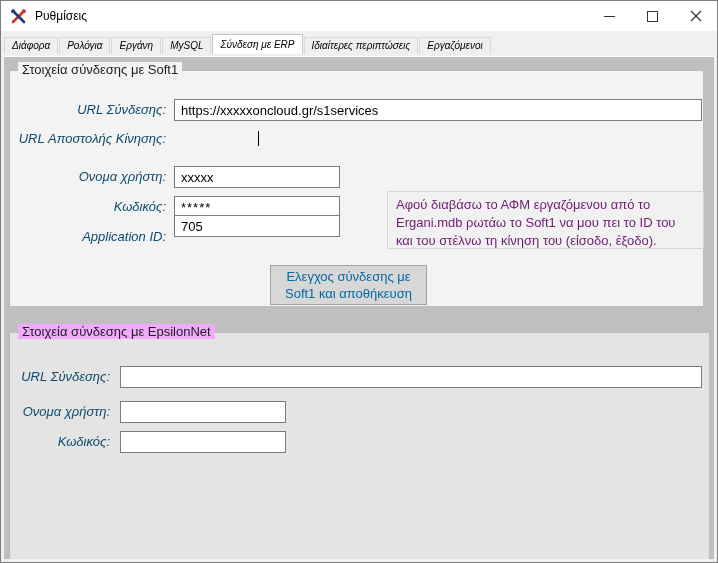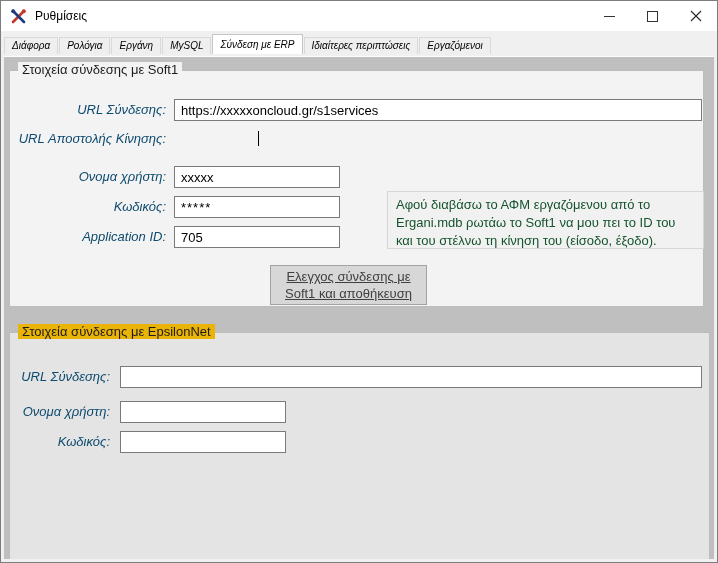--- a/index.html
+++ b/index.html
@@ -22,38 +22,38 @@
   
   #page{position:absolute;left:1px;right:1px;top:53px;bottom:1px;background:#f0f0f0;}
   #page-inner{position:absolute;left:2px;right:2px;top:2px;bottom:2px;background:#bfbfbf;border-top:1px solid #fdfdfd;overflow:hidden;}
 
   
   .groupbox{position:absolute;border:1px solid #bcbcbc;box-sizing:border-box;}
   #group-soft1{left:5px;top:13px;width:695px;height:237px;background:#f3f3f3;}
   #group-epsilon{left:5px;top:275px;width:701px;height:231px;background:#e4e4e4;}
   .group-label{position:absolute;top:-9px;left:8px;font-size:13px;color:#1c1c1c;padding:0 4px;white-space:nowrap;}
   #group-soft1 .group-label{background:#f3f3f3;}
-  #group-epsilon .group-label{background:#eab308;text-align:center;}
+  #group-epsilon .group-label{background:#f0abfc;text-align:center;}
 
   .fld-label{position:absolute;font-size:13px;color:#0c4a6e;text-align:right;white-space:nowrap;font-style:italic;}
   .fld{position:absolute;box-sizing:border-box;height:22px;background:#fff;border:1px solid #7a7a7a;font-family:"Liberation Sans",sans-serif;font-size:13px;color:#000;padding:0 6px;outline:none;}
   .fld.focused{border:1px solid #3d7bbf;}
 
   
   #s1-url-label{right:537px;top:31px;}      #s1-url-input{left:164px;top:28px;width:528px;}
   #s1-send-label{right:537px;top:60px;}     #s1-send-input{left:164px;top:57px;width:528px;}
   #s1-user-label{right:537px;top:98px;}     #s1-user-input{left:164px;top:95px;width:166px;}
   #s1-pass-label{right:537px;top:128px;}    #s1-pass-input{left:164px;top:125px;width:166px;letter-spacing:1px;}
-  #s1-appid-label{right:537px;top:158px;}   #s1-appid-input{left:164px;top:155px;width:166px;}
+  #s1-appid-label{right:537px;top:158px;}   #s1-appid-input{left:164px;top:144px;width:166px;}
   #text-caret{position:absolute;left:248px;top:60px;width:1px;height:15px;background:#000;}
 
-  #s1-note{position:absolute;left:377px;top:120px;width:317px;height:58px;box-sizing:border-box;border:1px solid #d6d6d6;background:#f1f1f1;color:#14532d;font-size:13px;line-height:18px;padding:4px 8px;}
+  #s1-note{position:absolute;left:377px;top:120px;width:317px;height:58px;box-sizing:border-box;border:1px solid #d6d6d6;background:#f1f1f1;color:#701a75;font-size:13px;line-height:18px;padding:4px 8px;}
 
   .action-btn{position:absolute;width:157px;height:40px;box-sizing:border-box;font-family:"Liberation Sans",sans-serif;font-size:13px;line-height:17px;text-align:center;cursor:default;}
-  #s1-button{left:260px;top:194px;background:#d7d7d7;border:1px solid #a3a3a3;color:#404040;text-decoration:underline;}
+  #s1-button{left:260px;top:194px;background:#d7d7d7;border:1px solid #a3a3a3;color:#0369a1;}
   #ep-button{left:260px;top:180px;background:#dedede;border:1px solid #b5b5b5;color:#6f6f6f;}
 
   
   #ep-url-label{right:599px;top:36px;}   #ep-url-input{left:110px;top:33px;width:582px;}
   #ep-user-label{right:599px;top:71px;}  #ep-user-input{left:110px;top:68px;width:166px;}
   #ep-pass-label{right:599px;top:101px;} #ep-pass-input{left:110px;top:98px;width:166px;}
 </style>
 </head>
 <body>
 

